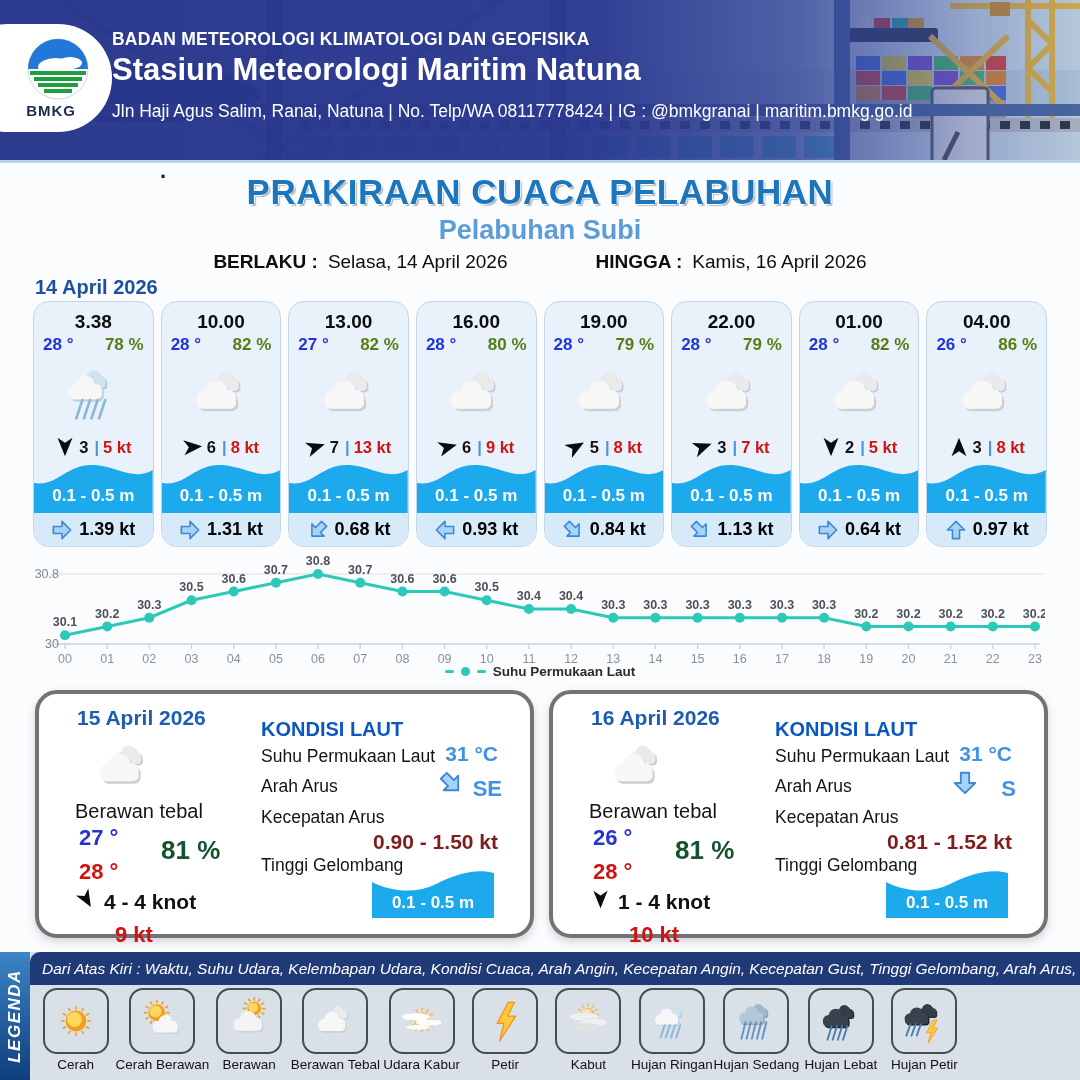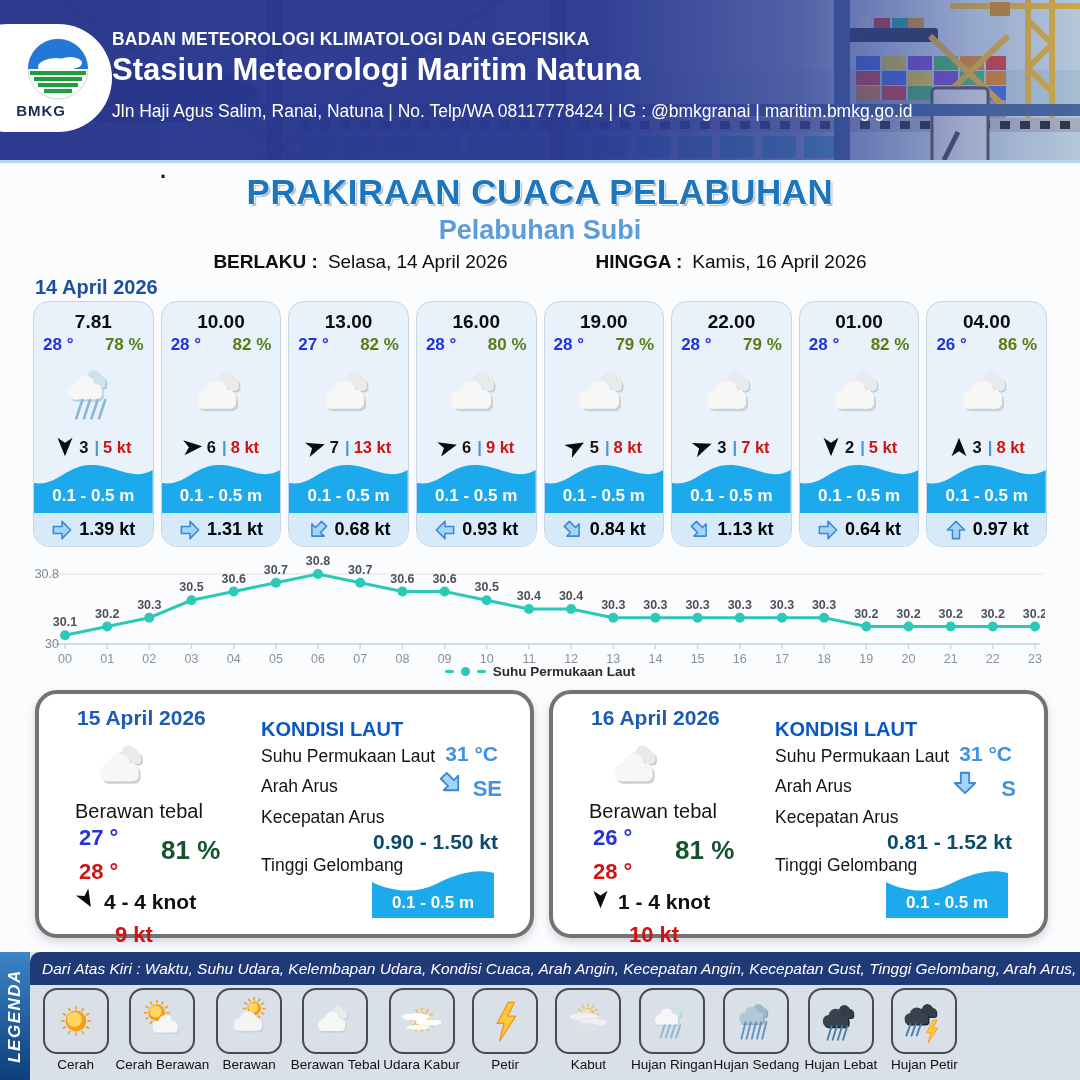--- a/index.html
+++ b/index.html
@@ -8,21 +8,21 @@
 
   
   .header{position:absolute;left:0;top:0;width:1080px;height:160px;overflow:hidden;border-bottom:3px solid #b9d6ec;}
   .scene{position:absolute;left:0;top:0;width:1080px;height:160px;}
   .overlay{position:absolute;left:0;top:0;width:1080px;height:160px;
     background:linear-gradient(90deg,rgba(40,54,140,.97) 0%,rgba(42,57,144,.96) 55%,rgba(48,64,150,.78) 74%,rgba(55,74,158,.35) 90%,rgba(60,80,160,.12) 100%);}
   .brace{position:absolute;width:420px;height:7px;background:rgba(18,26,80,.45);}
   .logo-pill{position:absolute;left:-46px;top:24px;width:158px;height:108px;background:#fff;border-radius:54px;z-index:5;
     display:flex;flex-direction:column;align-items:flex-end;justify-content:center;padding-right:14px;box-sizing:border-box;}
   .logo-circle{width:64px;height:64px;margin-right:8px;}
-  .logo-text{font-size:15px;font-weight:bold;color:#1c2b50;letter-spacing:1px;margin-right:32px;margin-top:1px;}
+  .logo-text{font-size:15px;font-weight:bold;color:#1c2b50;letter-spacing:1px;margin-right:22px;margin-top:1px;}
   .h-text{position:absolute;left:112px;top:0;z-index:6;color:#fff;}
   .h-org{position:absolute;left:0;top:29px;width:900px;font-size:17.5px;font-weight:bold;letter-spacing:.2px;white-space:nowrap;}
   .h-station{position:absolute;left:0;top:52px;width:900px;font-size:31px;font-weight:bold;white-space:nowrap;}
   .h-address{position:absolute;left:0;top:101px;width:960px;font-size:17.5px;white-space:nowrap;}
 
   
   .dot{position:absolute;left:160px;top:158px;font-size:22px;font-weight:bold;color:#1a1a1a;}
   .t-main{position:absolute;left:0;top:172px;width:1080px;text-align:center;font-size:35px;font-weight:800;color:#1c76bd;letter-spacing:.5px;
     text-shadow:-1px -1px 0 #fff,1px -1px 0 #fff,-1px 1px 0 #fff,2px 2px 1px rgba(125,135,148,.55);}
   .t-sub{position:absolute;left:0;top:215px;width:1080px;text-align:center;font-size:27px;font-weight:800;color:#5b9cd9;}
@@ -69,21 +69,21 @@
   .d-tmax{position:absolute;left:40px;top:165px;font-size:22px;font-weight:bold;color:#cf1412;}
   .d-windrow{position:absolute;left:38px;top:196px;display:flex;align-items:flex-start;gap:8px;font-size:21px;font-weight:bold;color:#111;}
   .d-gust{position:absolute;left:76px;top:228px;font-size:22px;font-weight:bold;color:#cf1412;}
   .d-seatitle{position:absolute;left:222px;top:24px;font-size:20px;font-weight:800;color:#0a57c4;}
   .d-lab1{position:absolute;left:222px;top:52px;font-size:17.5px;color:#141414;}
   .d-val1{position:absolute;right:32px;top:48px;font-size:21px;font-weight:bold;color:#3f93e6;}
   .d-lab2{position:absolute;left:222px;top:82px;font-size:17.5px;color:#141414;}
   .d-arrow{position:absolute;right:66px;top:76px;}
   .d-val2{position:absolute;right:28px;top:82px;font-size:22px;font-weight:bold;color:#3f93e6;}
   .d-lab3{position:absolute;left:222px;top:113px;font-size:17.5px;color:#141414;}
-  .d-val3{position:absolute;right:32px;top:136px;font-size:21px;font-weight:bold;color:#0c4a6e;}
+  .d-val3{position:absolute;right:32px;top:136px;font-size:21px;font-weight:bold;color:#7f1d1d;}
   .d-lab4{position:absolute;left:222px;top:161px;font-size:17.5px;color:#141414;}
   .d-wavebox{position:absolute;right:36px;top:172px;width:122px;height:52px;}
   .d-wavebox svg{position:absolute;left:0;top:0;width:100%;height:100%;}
   .d-wavetext{position:absolute;left:0;right:0;bottom:5px;text-align:center;font-size:17px;font-weight:bold;color:#fff;}
 
   
   .footer{position:absolute;left:0;top:952px;width:1080px;height:128px;background:#d9e0e8;}
   .legenda-side{position:absolute;left:0;top:0;width:30px;height:128px;background:linear-gradient(#3c85c6,#0f3e7c);display:flex;align-items:center;justify-content:center;}
   .legenda-side span{transform:rotate(-90deg);color:#fff;font-size:17px;font-weight:bold;font-style:italic;letter-spacing:1.5px;white-space:nowrap;}
   .f-caption{position:absolute;left:30px;top:0;width:1050px;height:33px;background:#203a77;border-top-left-radius:10px;color:#fff;
@@ -263,21 +263,21 @@
       </span>
     <span class="v-group">
         <span class="v-label">HINGGA :</span>
         <span class="v-value">Kamis, 16 April 2026</span>
       </span>
   </div>
 
   <div class="h-date">14 April 2026</div>
   <div class="cards" id="cards">
   <div class="card">
-    <div class="c-time">7.81</div>
+    <div class="c-time">3.38</div>
     <div class="c-temps">
       <span class="c-temp">28 °</span>
       <span class="c-rh">78 %</span>
     </div>
     <div class="c-icon">
           <svg width="76" height="76" viewBox="0 0 100 100">
             <g transform="translate(30,16) scale(0.58)">
               <g fill="#a9c6da" transform="translate(3,3.5)">
                 <circle cx="20" cy="32" r="13"></circle>
                 <circle cx="36" cy="21" r="16"></circle>

